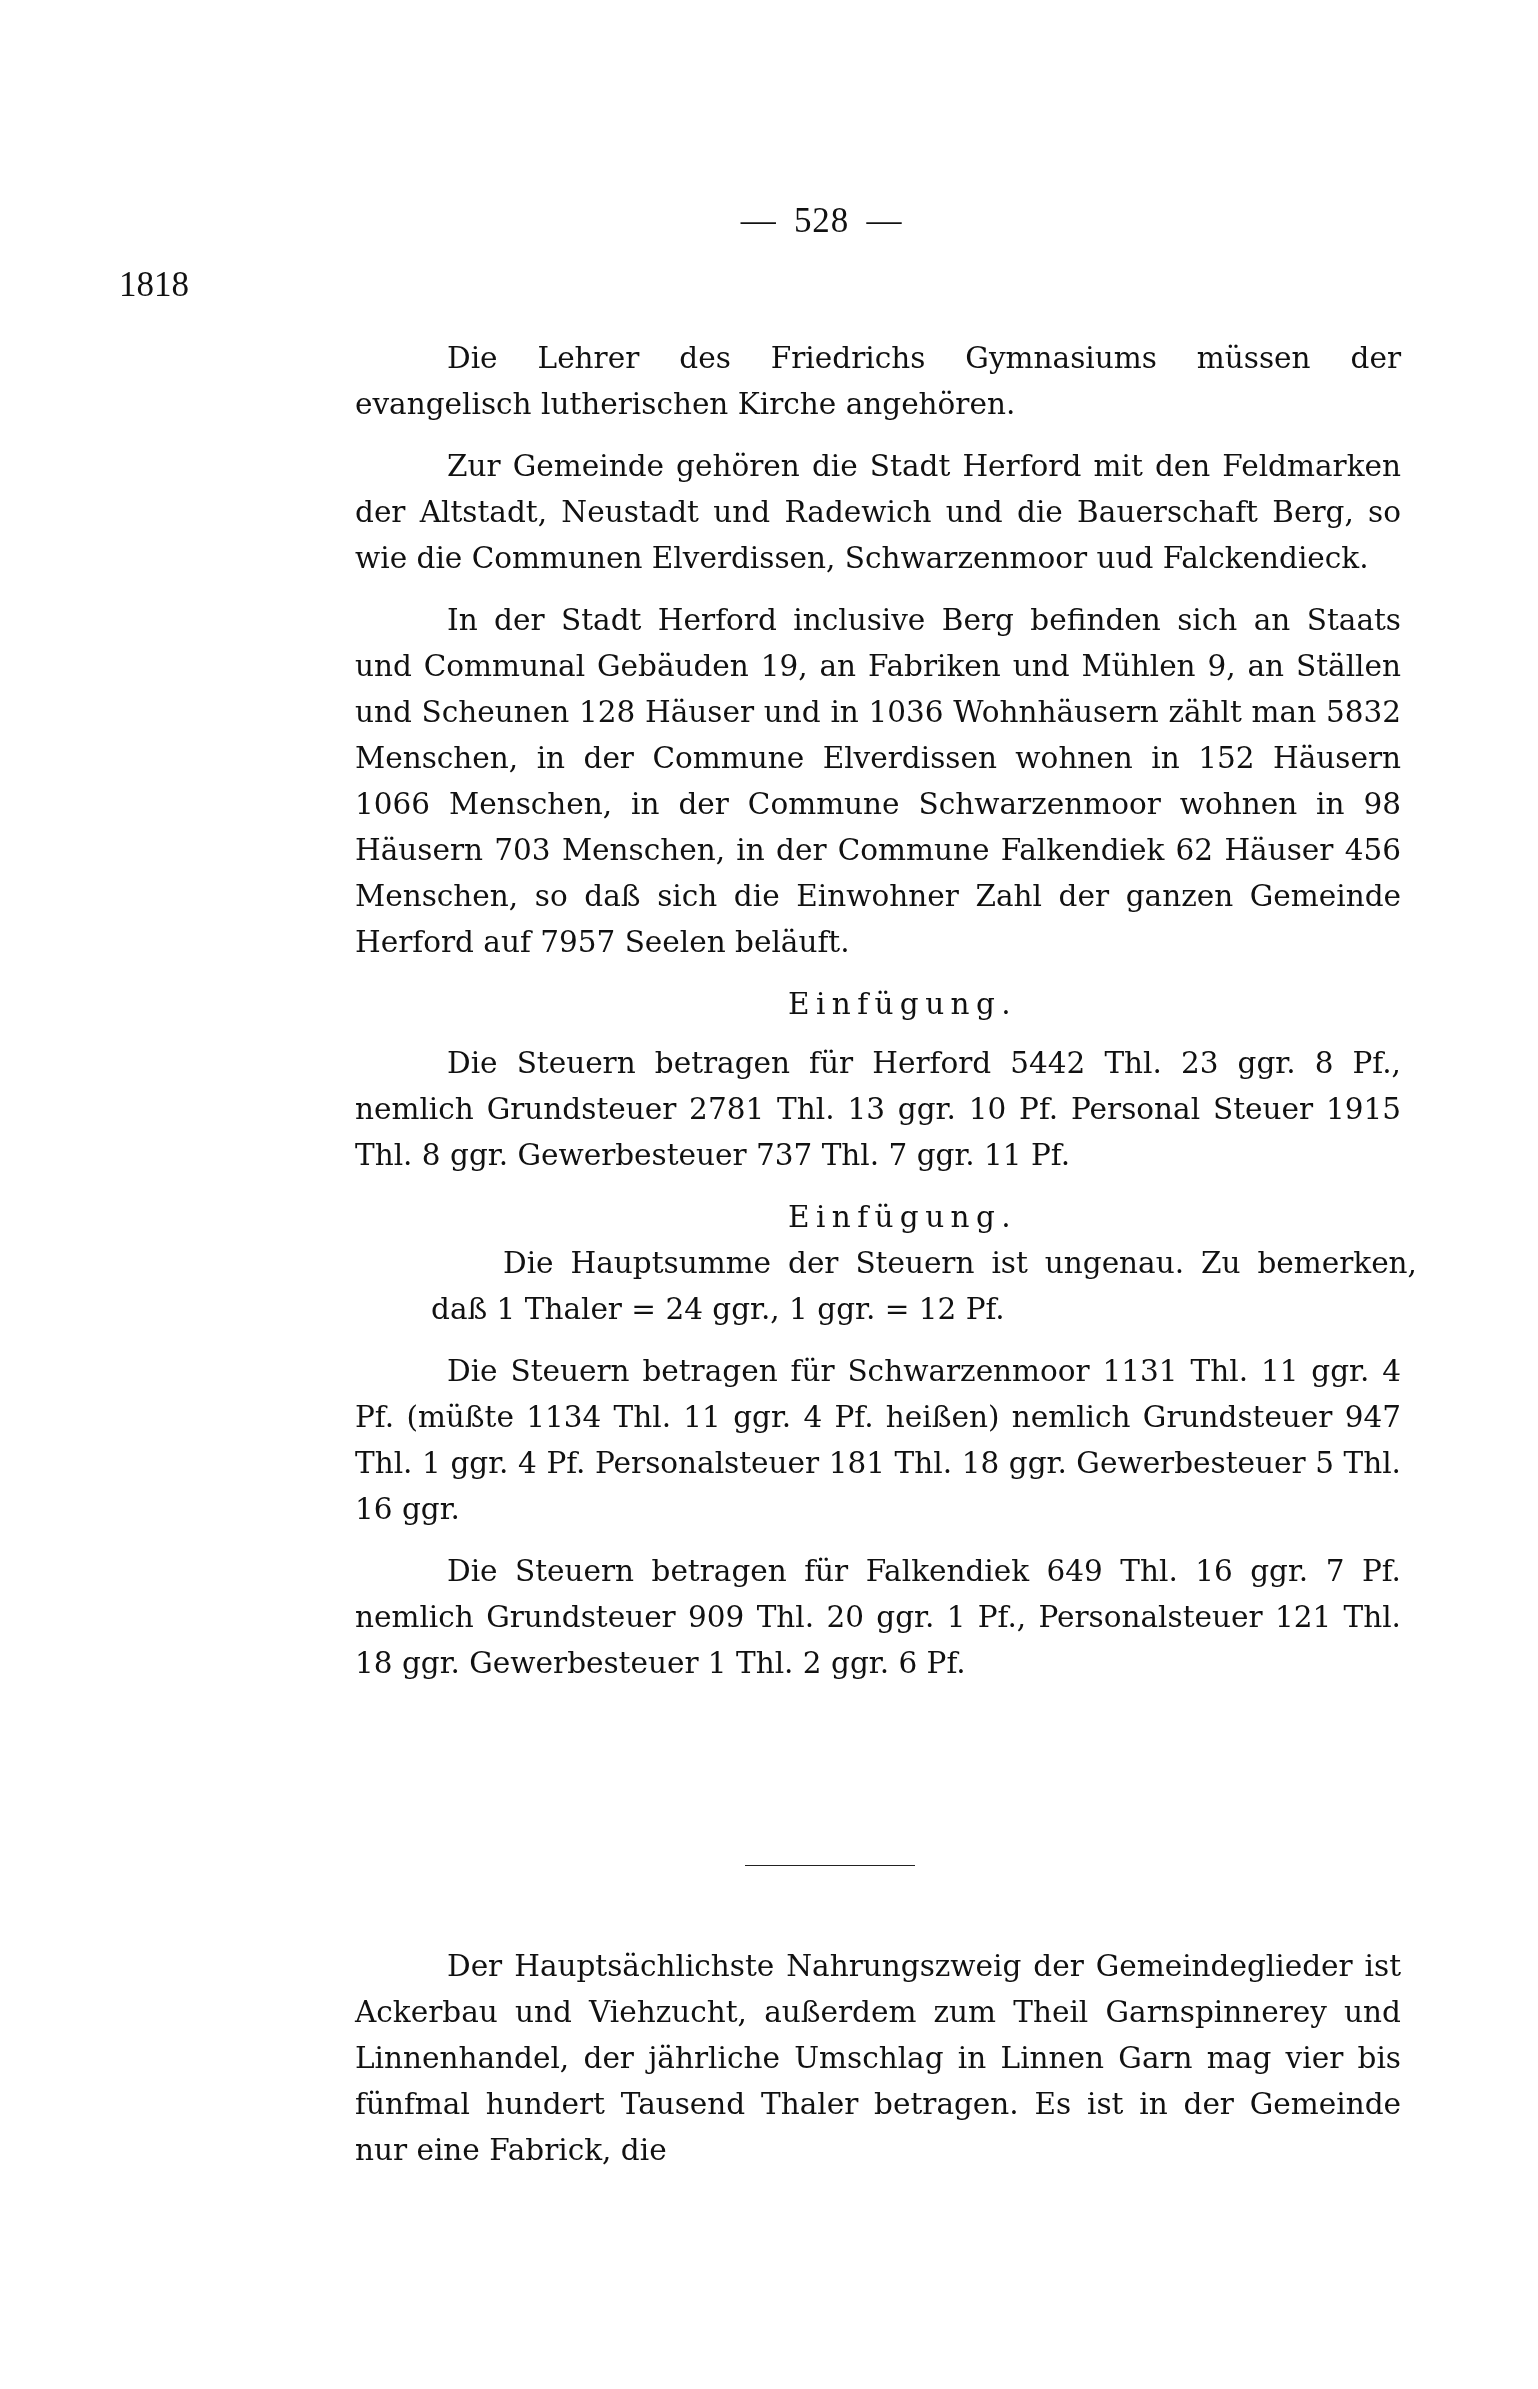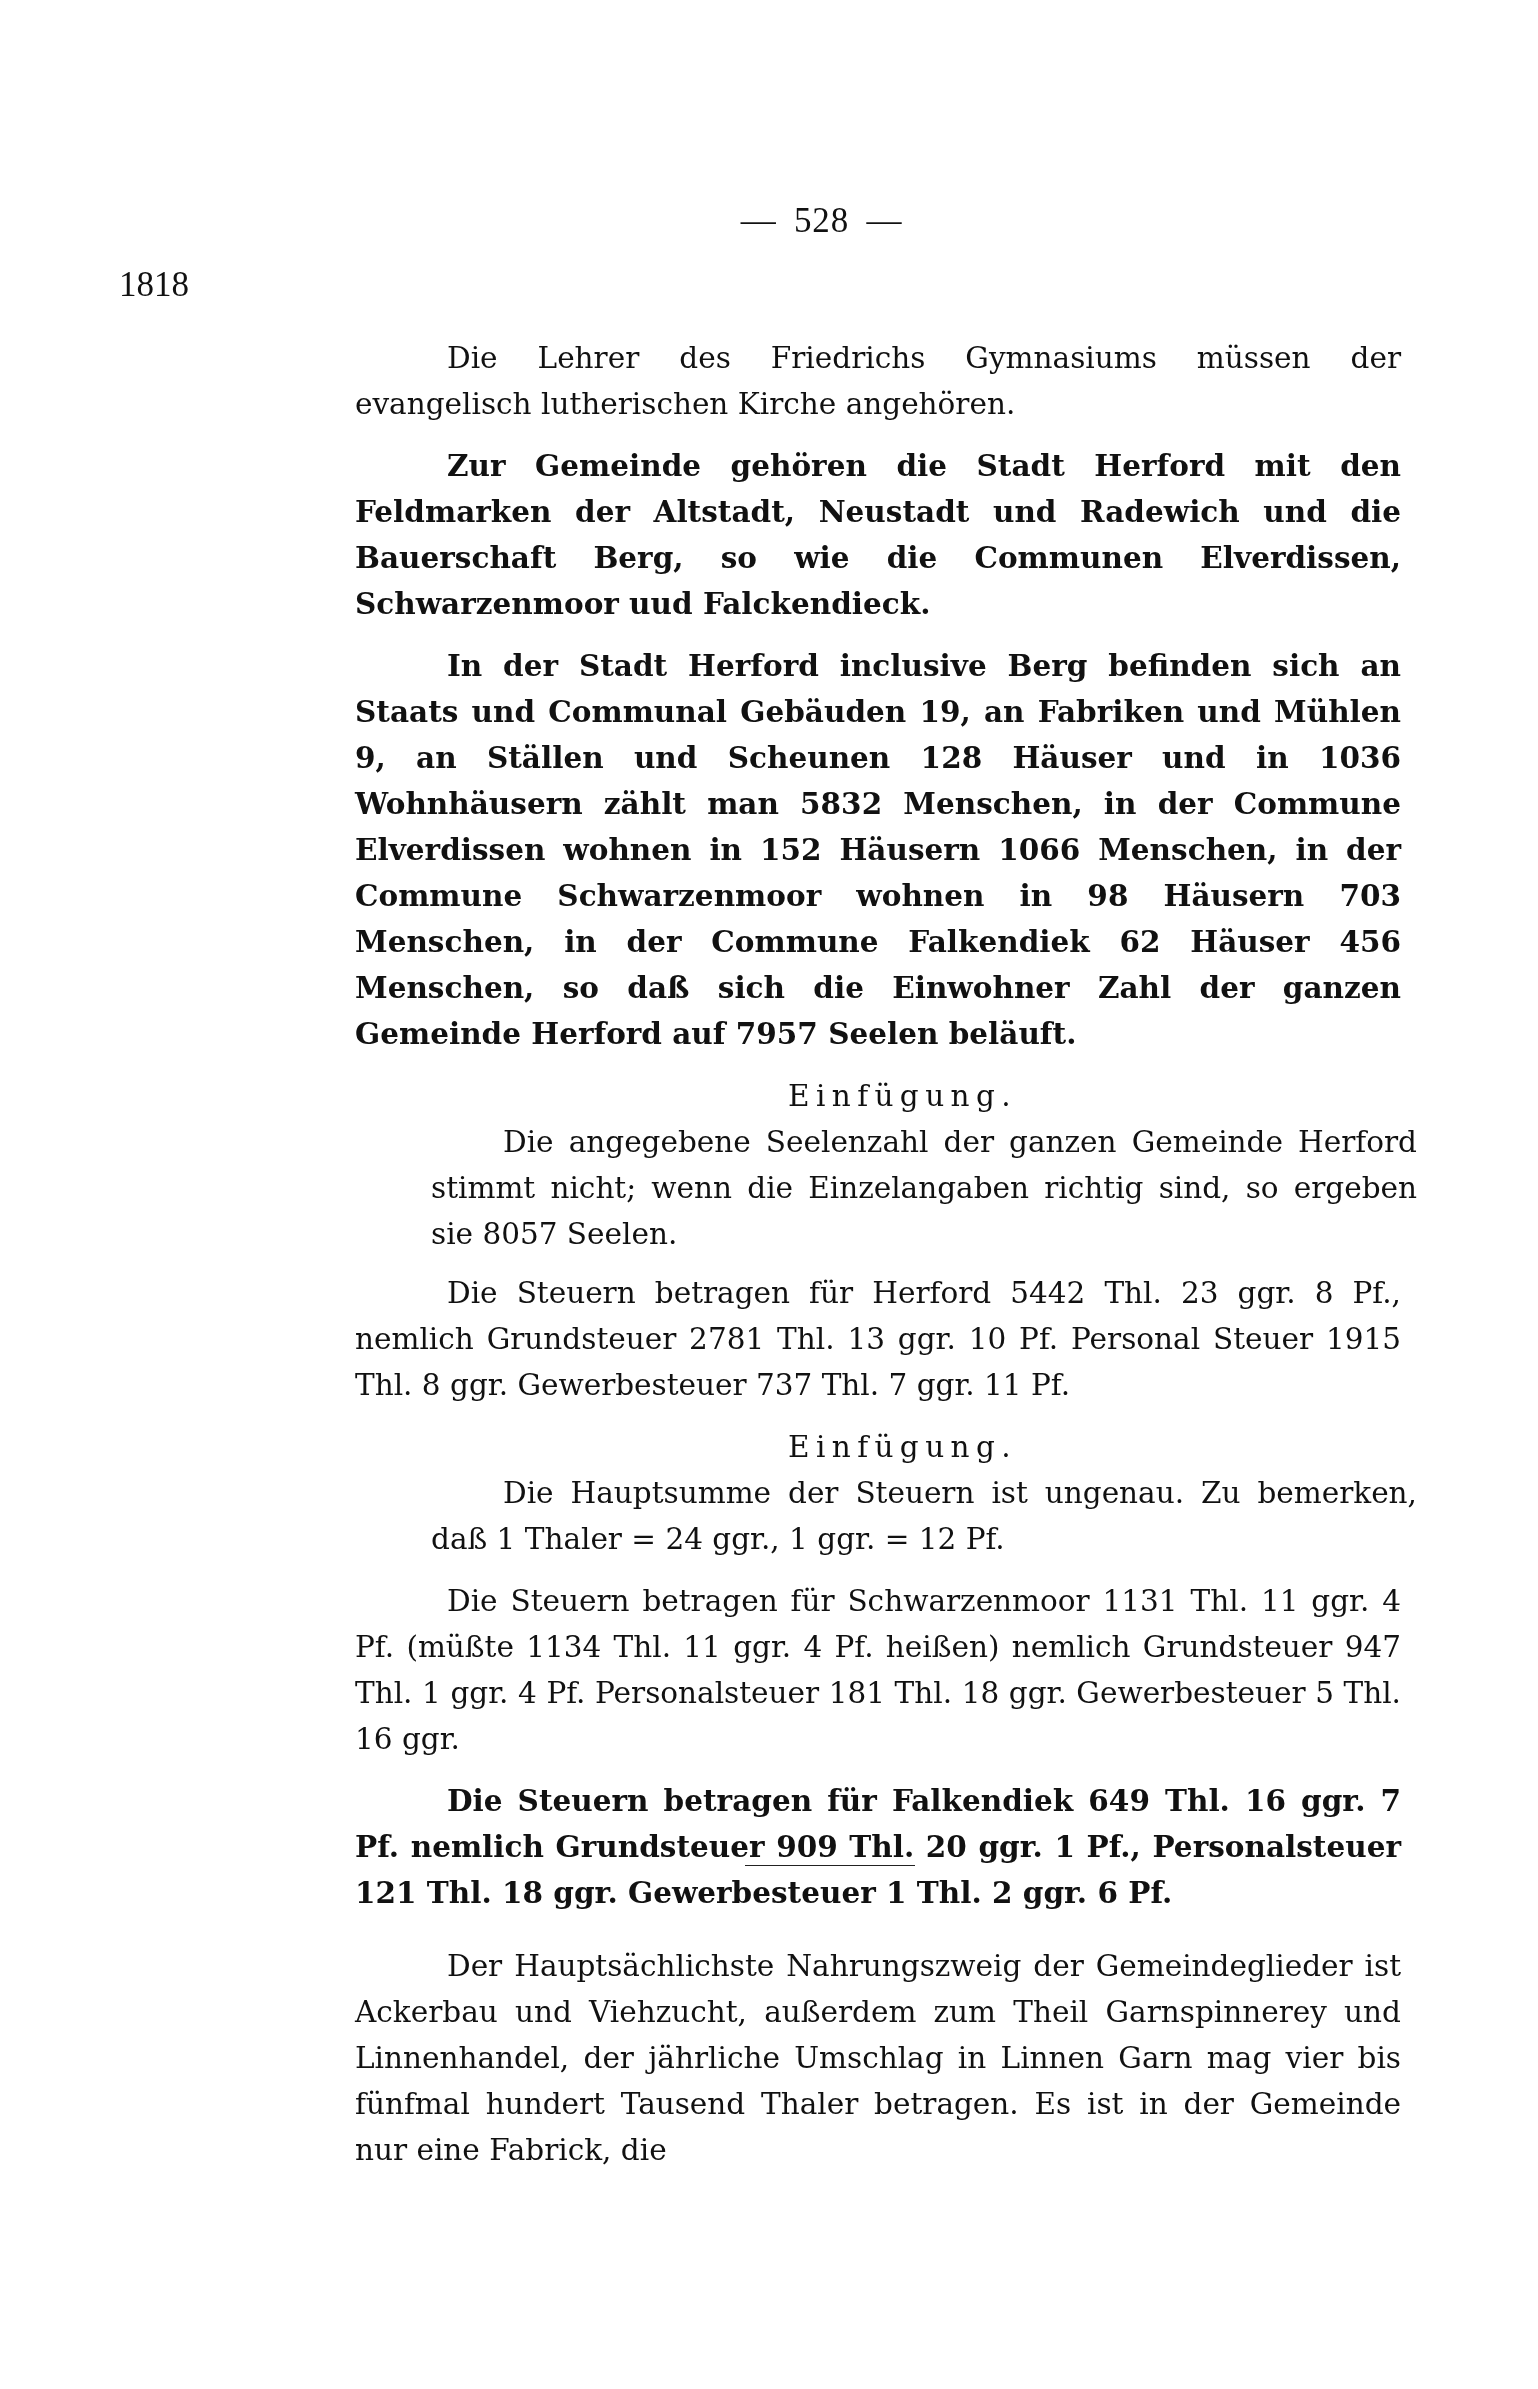--- a/index.html
+++ b/index.html
@@ -53,21 +53,21 @@
       font-family: "DejaVu Serif", "Liberation Serif", serif;
       font-size: 29.5px;
       line-height: 46px;
       text-align: justify;
       hyphens: none;
     }
     .para {
       margin: 16px;
       text-indent: 92px;
     }
-    .para + .para { margin-top: 9.6px; font-weight: bold; }
+    .para + .para { margin-top: 9.6px; }
     .heading-spaced {
       margin: 6.4px 0 0 0;
       padding-left: 49px;
       letter-spacing: 6.4px;
       text-align: center;
       text-indent: 0;
     }
     .inset {
       margin: 0;
       padding-left: 92px;
@@ -94,21 +94,20 @@
   </div>
 
   <div class="year">1818</div>
 
   <div class="column section-top">
     <p class="para">Die Lehrer des Friedrichs Gymnasiums müssen der evangelisch lutherischen Kirche angehören.</p>
     <p class="para">Zur Gemeinde gehören die Stadt Herford mit den Feldmarken der Altstadt, Neustadt und Radewich und die Bauerschaft Berg, so wie die Communen Elverdissen, Schwarzenmoor uud Falckendieck.</p>
     <p class="para">In der Stadt Herford inclusive Berg befinden sich an Staats und Communal Gebäuden 19, an Fabriken und Mühlen 9, an Ställen und Scheunen 128 Häuser und in 1036 Wohnhäusern zählt man 5832 Menschen, in der Commune Elverdissen wohnen in 152 Häusern 1066 Menschen, in der Commune Schwarzenmoor wohnen in 98 Häusern 703 Menschen, in der Commune Falkendiek 62 Häuser 456 Menschen, so daß sich die Einwohner Zahl der ganzen Gemeinde Herford auf 7957 Seelen beläuft.</p>
 
     <p class="heading-spaced">Einfügung.</p>
-    <p class="inset">Die angegebene Seelenzahl der ganzen Gemeinde Herford stimmt nicht; wenn die Einzelangaben richtig sind, so ergeben sie 8057 Seelen.</p>
 
     <p class="para" style="margin-top:12.7px">Die Steuern betragen für Herford 5442 Thl. 23 ggr. 8 Pf., nemlich Grundsteuer 2781 Thl. 13 ggr. 10 Pf. Personal Steuer 1915 Thl. 8 ggr. Gewerbesteuer 737 Thl. 7 ggr. 11 Pf.</p>
 
     <p class="heading-spaced">Einfügung.</p>
     <p class="inset">Die Hauptsumme der Steuern ist ungenau. Zu bemerken, daß 1 Thaler = 24 ggr., 1 ggr. = 12 Pf.</p>
 
     <p class="para">Die Steuern betragen für Schwarzenmoor 1131 Thl. 11 ggr. 4 Pf. (müßte 1134 Thl. 11 ggr. 4 Pf. heißen) nemlich Grundsteuer 947 Thl. 1 ggr. 4 Pf. Personalsteuer 181 Thl. 18 ggr. Gewerbesteuer 5 Thl. 16 ggr.</p>
     <p class="para">Die Steuern betragen für Falkendiek 649 Thl. 16 ggr. 7 Pf. nemlich Grundsteuer 909 Thl. 20 ggr. 1 Pf., Personalsteuer 121 Thl. 18 ggr. Gewerbesteuer 1 Thl. 2 ggr. 6 Pf.</p>
   </div>
 

